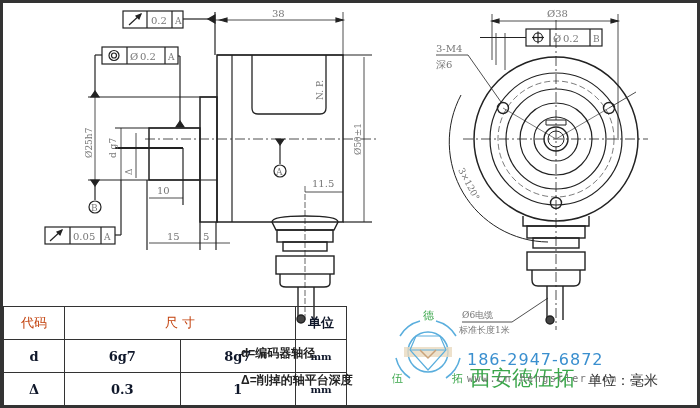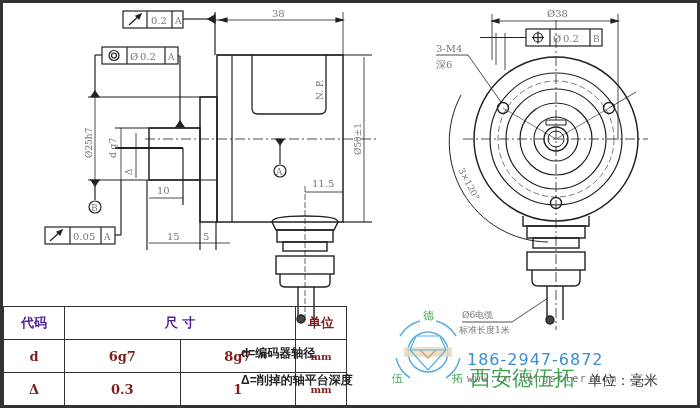--- a/index.html
+++ b/index.html
@@ -2,22 +2,22 @@
 <html><head>
 <meta charset="utf-8">
 <style>
   html,body{margin:0;padding:0;background:#fff;}
   body{width:700px;height:408px;overflow:hidden;position:relative;font-family:"DejaVu Serif",serif;}
   .frame{position:absolute;left:0;top:0;width:694px;height:402px;border:3px solid #333;background:#fff;}
   svg{position:absolute;left:0;top:0;}
   .dim{font-family:"DejaVu Serif",serif;font-size:10px;fill:#777;}
   .dimsm{font-family:"DejaVu Serif",serif;font-size:9px;fill:#777;}
   .spec{position:absolute;left:3px;top:306px;border-collapse:collapse;font-family:"DejaVu Serif",serif;}
-  .spec td{border:1.5px solid #333;height:32px;text-align:center;font-size:13px;color:#7f1d1d;padding:0;}
-  .spec td.h{color:#4c1d95;font-weight:bold;}
+  .spec td{border:1.5px solid #333;height:32px;text-align:center;font-size:13px;color:#0f172a;padding:0;}
+  .spec td.h{color:#c2410c;font-weight:normal;}
   .spec td.b{font-weight:bold;}
   .note{position:absolute;font-family:Liberation Sans, sans-serif;font-weight:bold;font-size:12px;color:#222;}
   .wm{position:absolute;font-family:"DejaVu Sans",sans-serif;}
   .unit{position:absolute;left:588px;top:372px;font-family:"DejaVu Sans",sans-serif;font-size:14px;color:#333;}
 </style>
 </head>
 <body>
 
 <div class="frame"></div>
 

